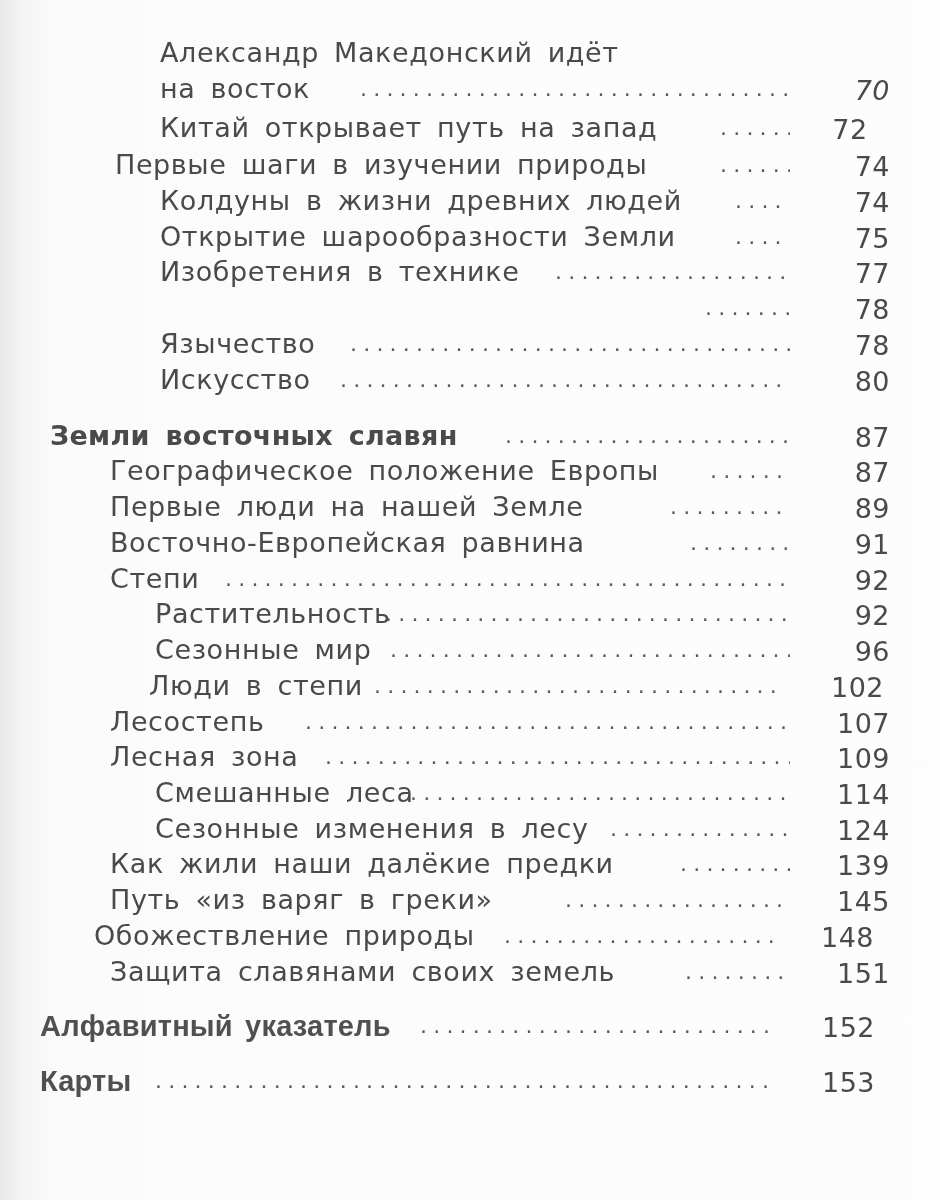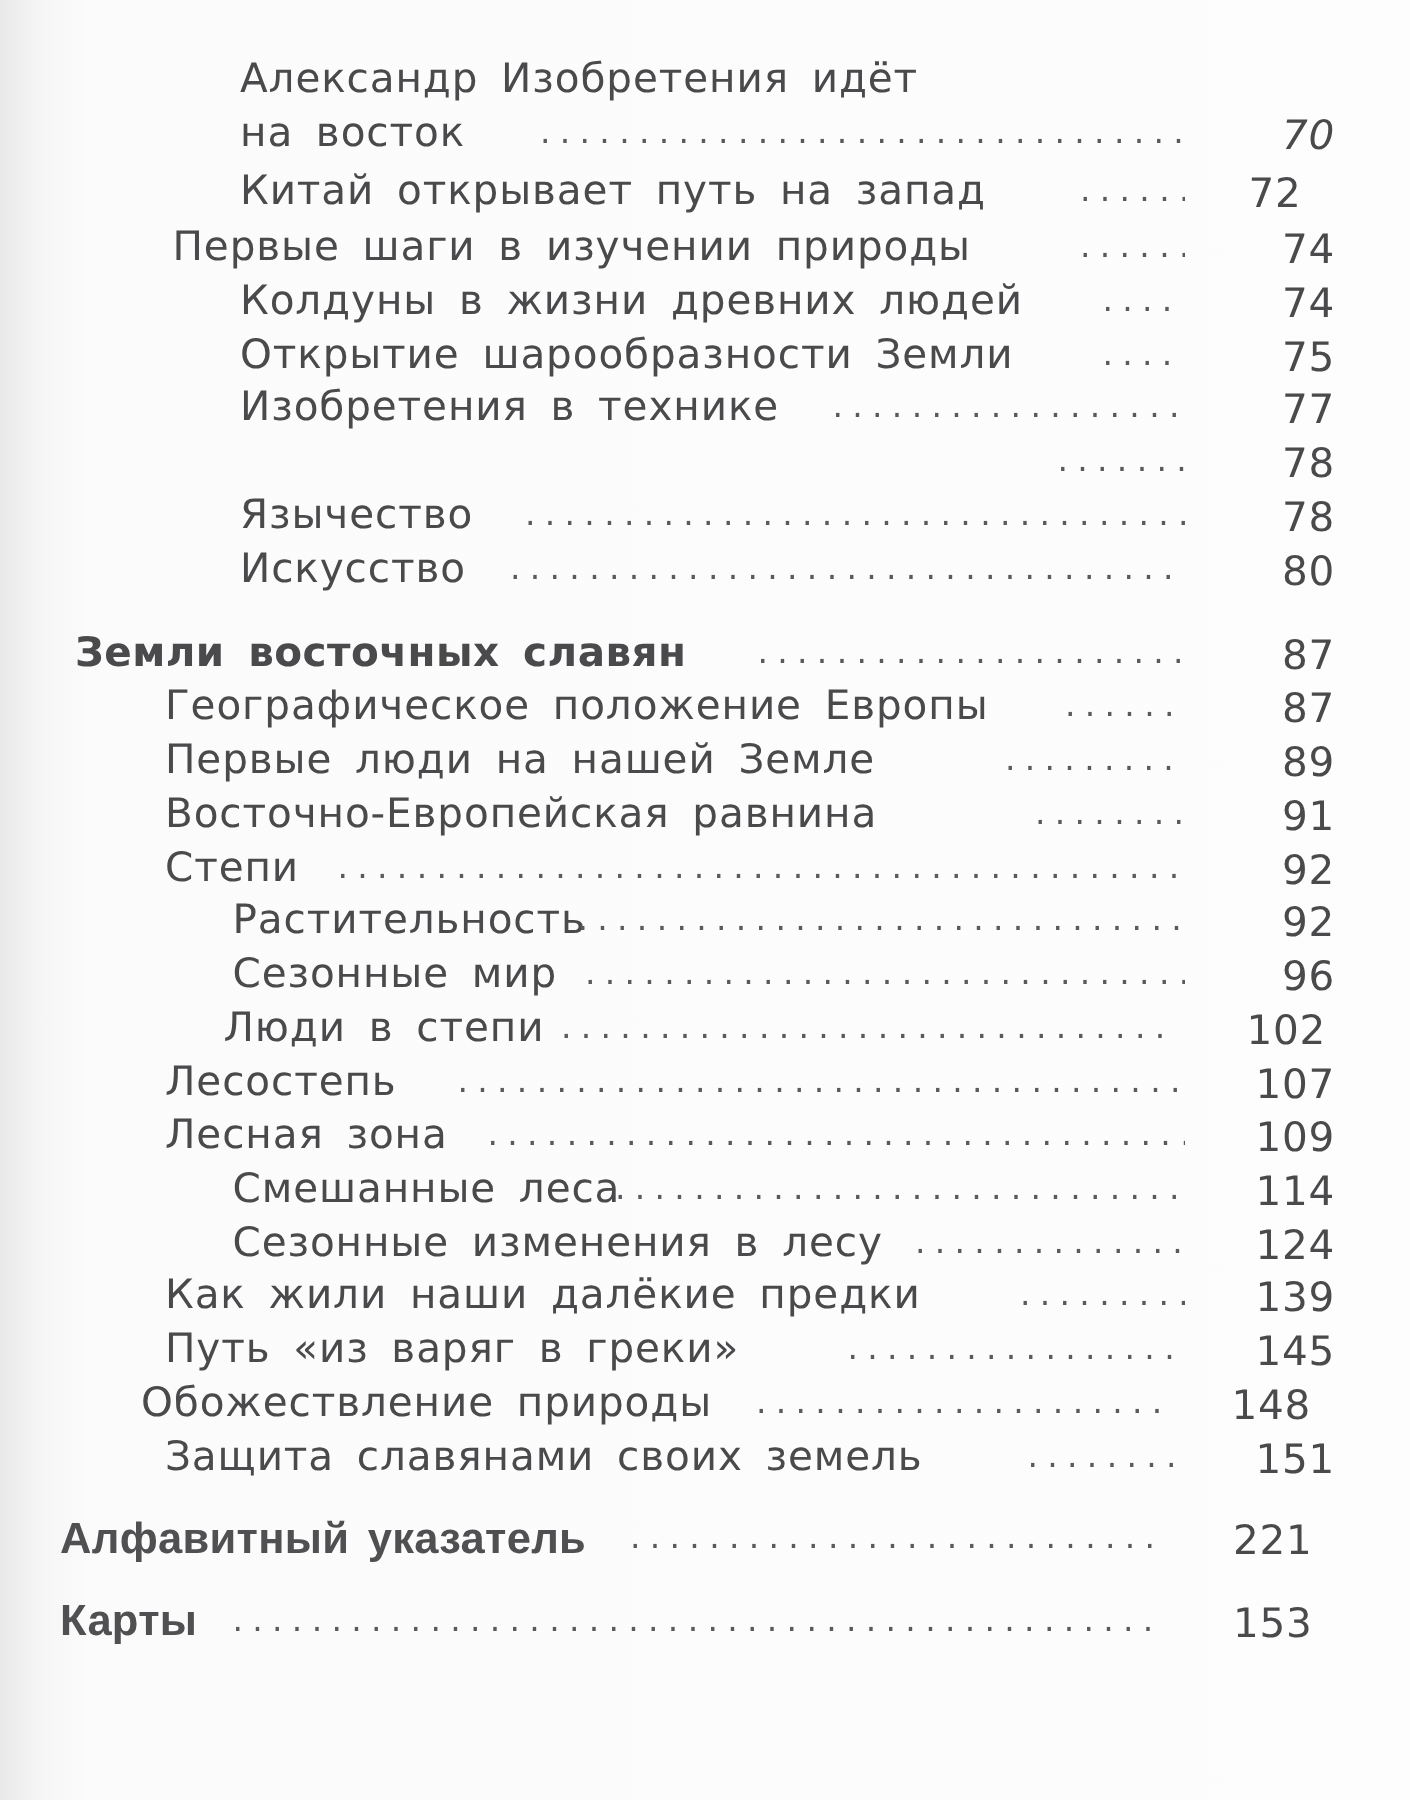--- a/index.html
+++ b/index.html
@@ -66,21 +66,21 @@
     word-spacing: 4px;
     color: #505052;
   }
 </style>
 </head>
 <body>
 
 <div class="toc">
 
   <div class="row" style="left:160px; top:36px; width:720px;">
-    <span class="title">Александр Изобретения идёт</span>
+    <span class="title">Александр Македонский идёт</span>
   </div>
 
   <div class="row" style="left:160px; top:72px; width:730px;">
     <span class="title">на восток</span>
     <span class="dots" style="left:200px;">................................................................................</span>
     <span class="page" style="right:0;font-style:italic;">70</span>
   </div>
 
   <div class="row" style="left:160px; top:111px; width:730px;">
     <span class="title">Китай открывает путь на запад</span>
@@ -221,21 +221,21 @@
 
   <div class="row" style="left:110px; top:955px; width:780px;">
     <span class="title">Защита славянами своих земель</span>
     <span class="dots" style="left:575px;">................................................................................</span>
     <span class="page" style="right:0;">151</span>
   </div>
 
   <div class="row bold2" style="left:40px; top:1009px; width:835px;">
     <span class="title">Алфавитный указатель</span>
     <span class="dots" style="left:380px; right:105px;">................................................................................</span>
-    <span class="page" style="right:0;">221</span>
+    <span class="page" style="right:0;">152</span>
   </div>
 
   <div class="row bold2" style="left:40px; top:1064px; width:835px;">
     <span class="title">Карты</span>
     <span class="dots" style="left:115px; right:105px;">................................................................................</span>
     <span class="page" style="right:0;">153</span>
   </div>
 
 </div>
 

